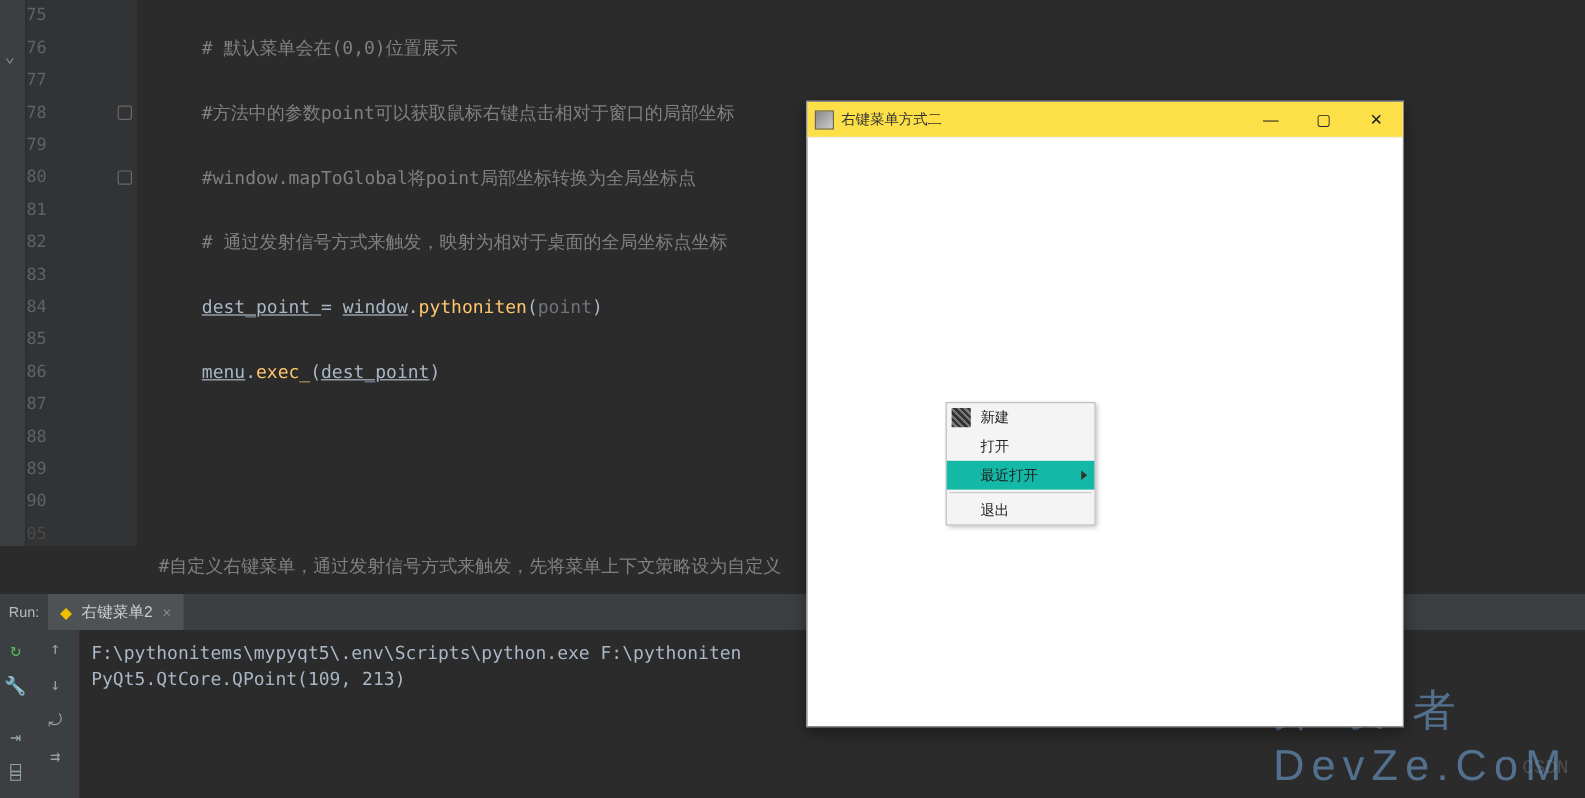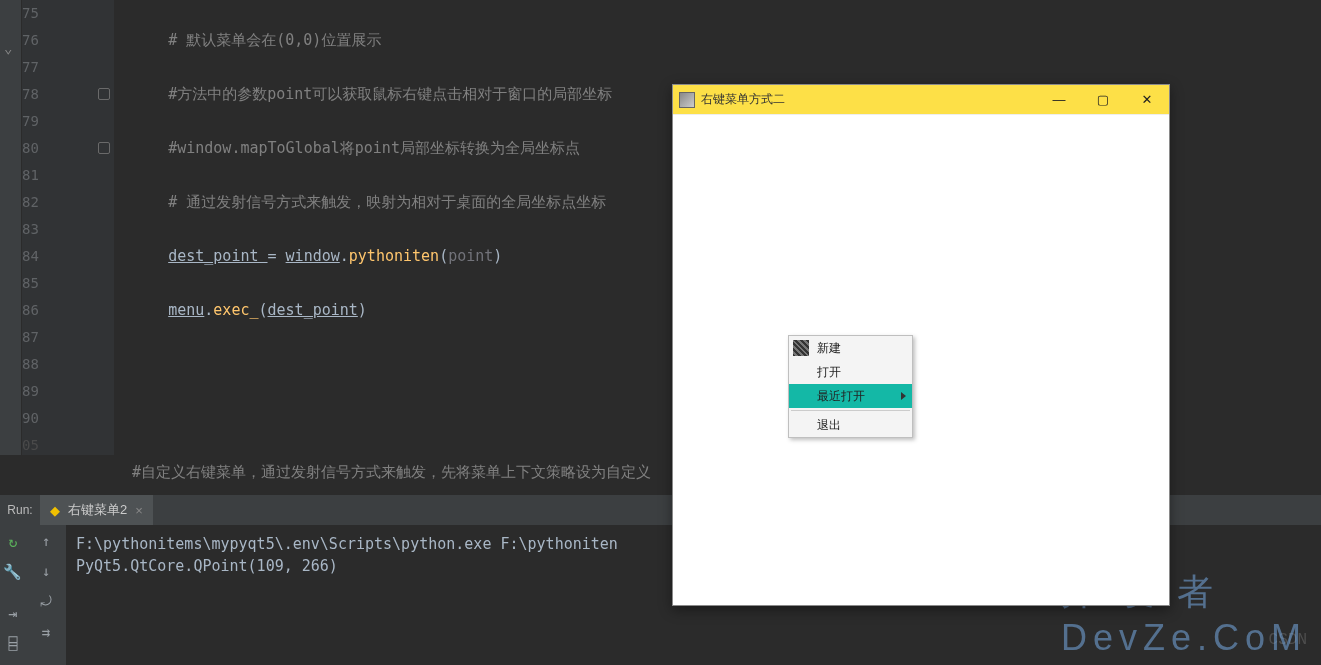--- a/index.html
+++ b/index.html
@@ -279,21 +279,21 @@
     <span>⌸</span>
     <span>🖶</span>
   </div>
   <div class="run-side2">
     <span>↑</span>
     <span>↓</span>
     <span>⤾</span>
     <span>⇉</span>
   </div>
   <div class="console"><span>F:\pythonitems\mypyqt5\.env\Scripts\python.exe F:\pythoniten</span>                                                        <span>.py</span>
-<span>PyQt5.QtCore.QPoint(109, 266)</span></div>
+<span>PyQt5.QtCore.QPoint(109, 213)</span></div>
 </div>
 
 <div class="watermark1">CSDN</div>
 <div class="watermark2">开 发 者<br>DevZe.CoM</div>
 
 <div class="app-window">
   <div class="titlebar">
     <span class="app-icon"></span>
     <span class="title">右键菜单方式二</span>
     <span class="btn">—</span>

